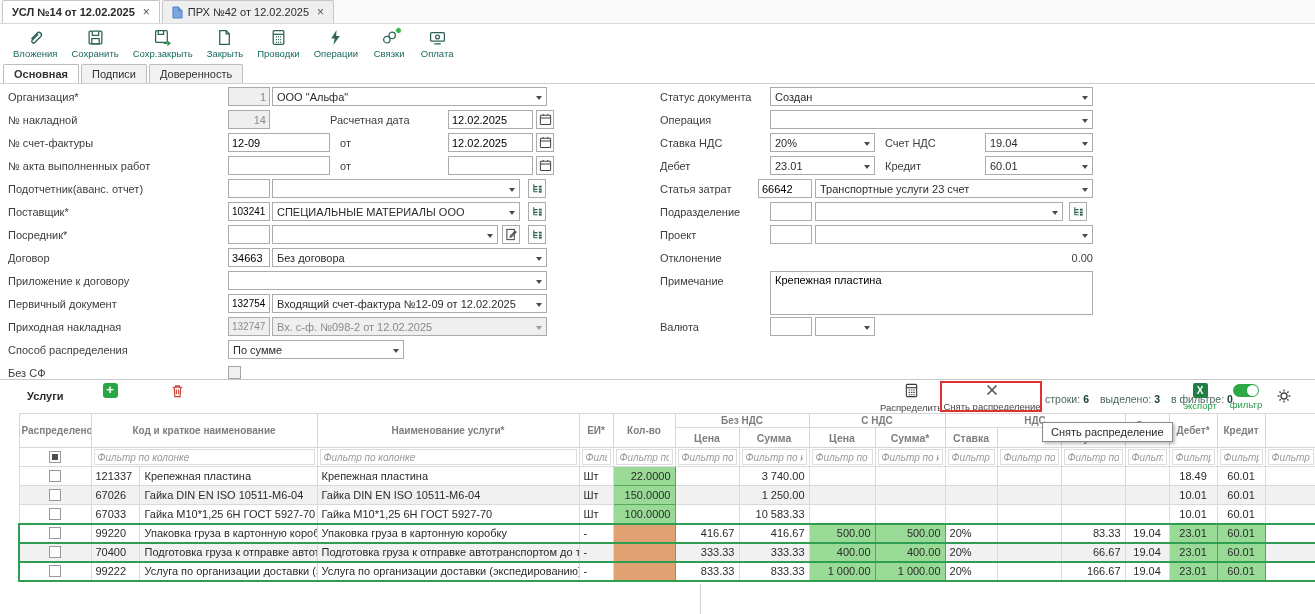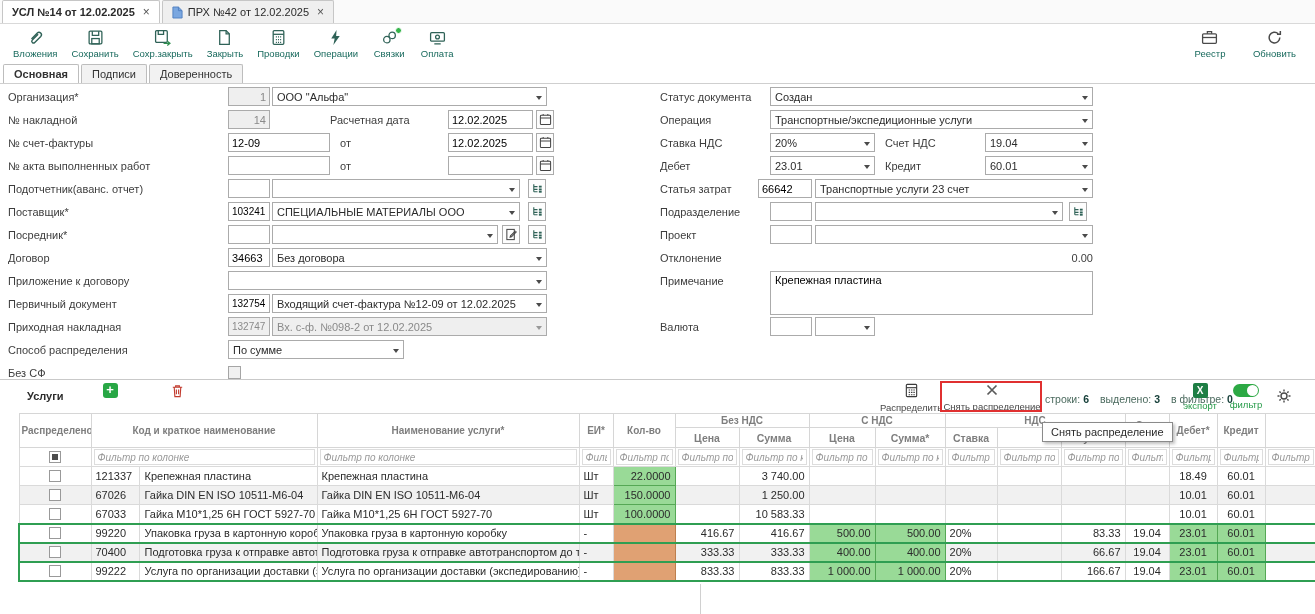--- a/index.html
+++ b/index.html
@@ -165,37 +165,20 @@
     </div>
     <div class="tbtn">
       <span class="iconwrap"><svg width="17" height="17" viewBox="0 0 16 16" fill="none" stroke="#2f6257" stroke-width="1.2">
             <rect x="1.5" y="3.5" width="13" height="8" rx="1"></rect>
             <circle cx="8" cy="7.5" r="1.8"></circle>
             <path d="M5 14 h6"></path>
           </svg></span>
       <span class="tlab">Оплата</span>
     </div>
   </div>
-  <div class="tb-right">
-    <div class="tbtn">
-      <span class="iconwrap"><svg width="17" height="17" viewBox="0 0 16 16" fill="none" stroke="#4a4a4a" stroke-width="1.2">
-            <rect x="1.5" y="4.5" width="13" height="9" rx="1"></rect>
-            <path d="M6 4.5 V2.5 h4 v2"></path>
-            <path d="M1.5 8 h13"></path>
-          </svg></span>
-      <span class="tlab">Реестр</span>
-    </div>
-    <div class="tbtn">
-      <span class="iconwrap"><svg width="17" height="17" viewBox="0 0 16 16" fill="none" stroke="#4a4a4a" stroke-width="1.4">
-            <path d="M13 8 a5 5 0 1 1 -1.5 -3.5"></path>
-            <path d="M13.5 1.8 v3.2 h-3.2"></path>
-          </svg></span>
-      <span class="tlab">Обновить</span>
-    </div>
-  </div>
 </div>
 
 <div class="ftabs">
   <div class="ftab active">Основная</div>
   <div class="ftab">Подписи</div>
   <div class="ftab">Доверенность</div>
 </div>
 <div class="ftabline"></div>
 
 <div class="frow" style="top:87px">
@@ -342,21 +325,20 @@
 <div class="frow" style="top:87px">
   <span class="flabelR">Статус документа</span>
   <div class="sel" style="left:770px;width:323px">
       <span class="sel-t">Создан</span>
       <i class="chev"></i>
     </div>
 </div>
 <div class="frow" style="top:110px">
   <span class="flabelR">Операция</span>
   <div class="sel" style="left:770px;width:323px">
-      <span class="sel-t">Транспортные/экспедиционные услуги</span>
       <i class="chev"></i>
     </div>
 </div>
 <div class="frow" style="top:133px">
   <span class="flabelR">Ставка НДС</span>
   <div class="sel" style="left:770px;width:105px">
       <span class="sel-t">20%</span>
       <i class="chev"></i>
     </div>
   <span class="flabel2" style="left:885px">Счет НДС</span>

